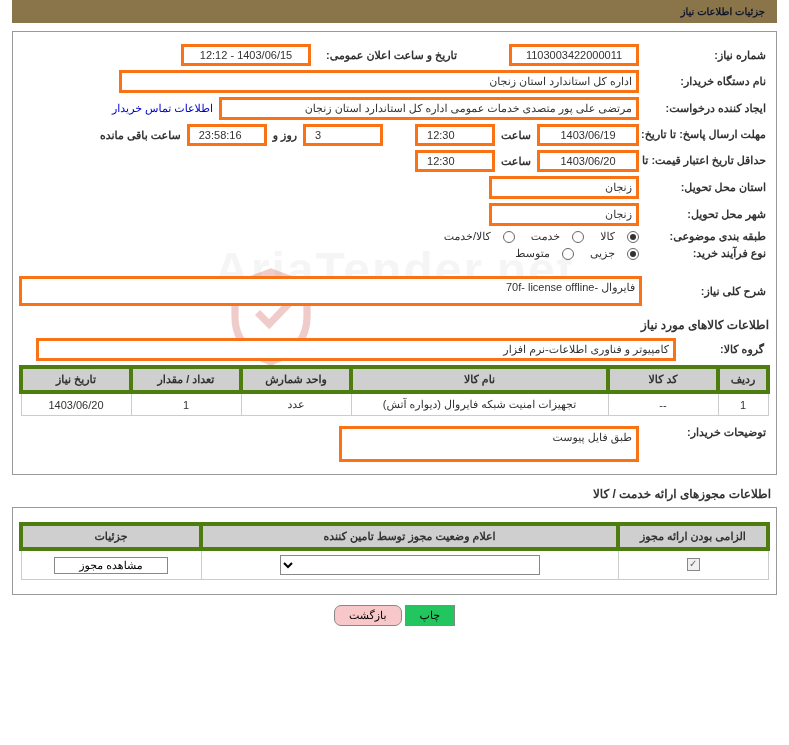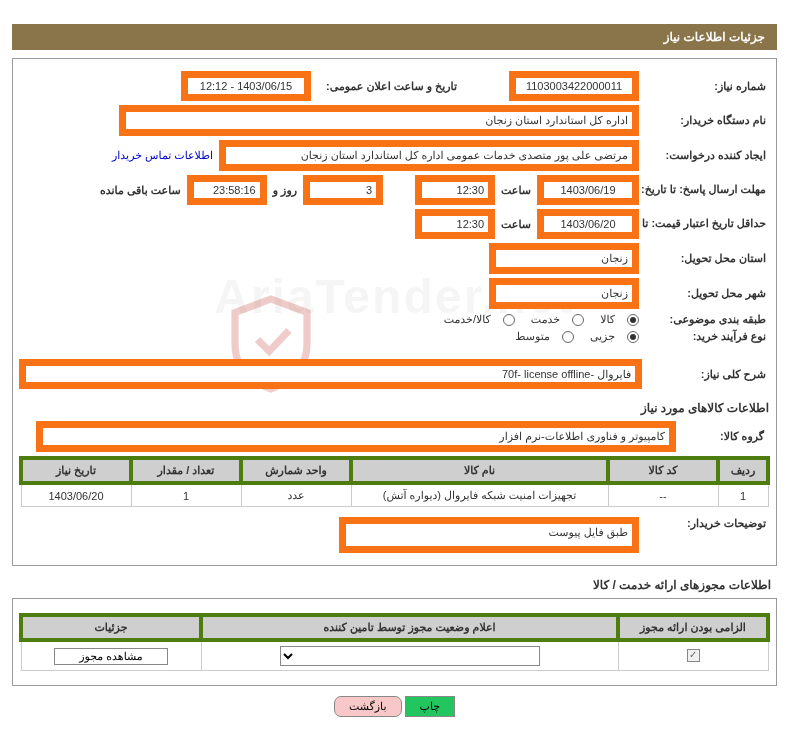--- a/index.html
+++ b/index.html
@@ -1,24 +1,24 @@
 <!DOCTYPE html>
 <html dir="rtl" lang="fa"><head>
 <meta charset="utf-8">
 <style>
 * { box-sizing: border-box; margin: 0; padding: 0; }
 body { font-family: Tahoma, Arial, sans-serif; font-size: 11px; color: #333; background: #fff; width: 789px; direction: rtl; }
-.header-bar { background: #8a7449; color: #ffffff; padding: 6px 12px; font-weight: bold; font-size: 12px; margin: 24px 12px 0 12px; text-align: right; }
+.header-bar { background: #8a7449; color: #0f172a; padding: 6px 12px; font-weight: bold; font-size: 10px; margin: 0 12px 0 12px; text-align: right; }
 .main-box { border: 1px solid #999; margin: 8px 12px; padding: 8px 6px; background: #fff; position: relative; }
 .row { display: flex; align-items: center; margin: 4px 0; gap: 6px; flex-wrap: nowrap; }
 .label { font-weight: bold; color: #333; text-align: right; white-space: nowrap; }
 .label-col { width: 125px; font-weight: bold; white-space: nowrap; padding-right: 4px; }
 .label-col2 { width: 140px; font-weight: bold; white-space: nowrap; }
-.field { border: 7px solid #f97316; background: #fff; padding: 2px 4px; display: inline-block; min-height: 18px; text-align: right; white-space: nowrap; }
-.field-sm { width: 80px; text-align: right; padding-left: 9px; }
+.field { border: 3px solid #f97316; background: #fff; padding: 2px 4px; display: inline-block; min-height: 18px; text-align: right; white-space: nowrap; }
+.field-sm { width: 80px; text-align: left; padding-left: 9px; }
 .field-md { width: 102px; }
 .field-md2 { width: 130px; text-align: center; }
 .field-xl { width: 420px; }
 .field-xxl { width: 520px; }
 .field-desc { width: 640px; height: 30px; }
 .field-ta { width: 300px; height: 36px; text-align: right; vertical-align: top; }
 .link { color: #0000cc; cursor: pointer; }
 .radio-group { display: flex; gap: 16px; align-items: center; }
 .radio-item { display: flex; align-items: center; gap: 12px; }
 .radio-dot { width: 12px; height: 12px; border: 1px solid #666; border-radius: 50%; display: inline-block; background: #fff; position: relative; }

